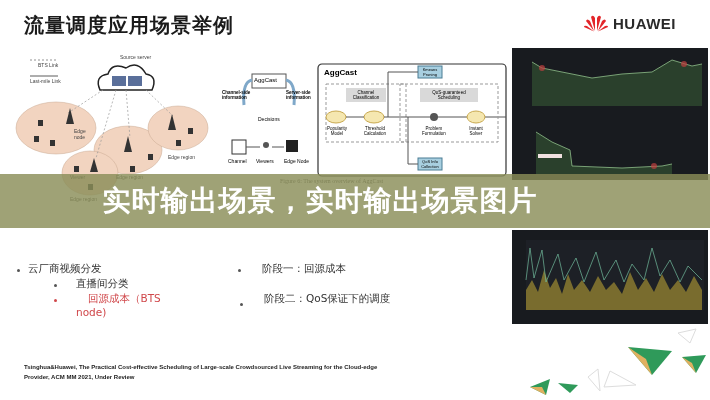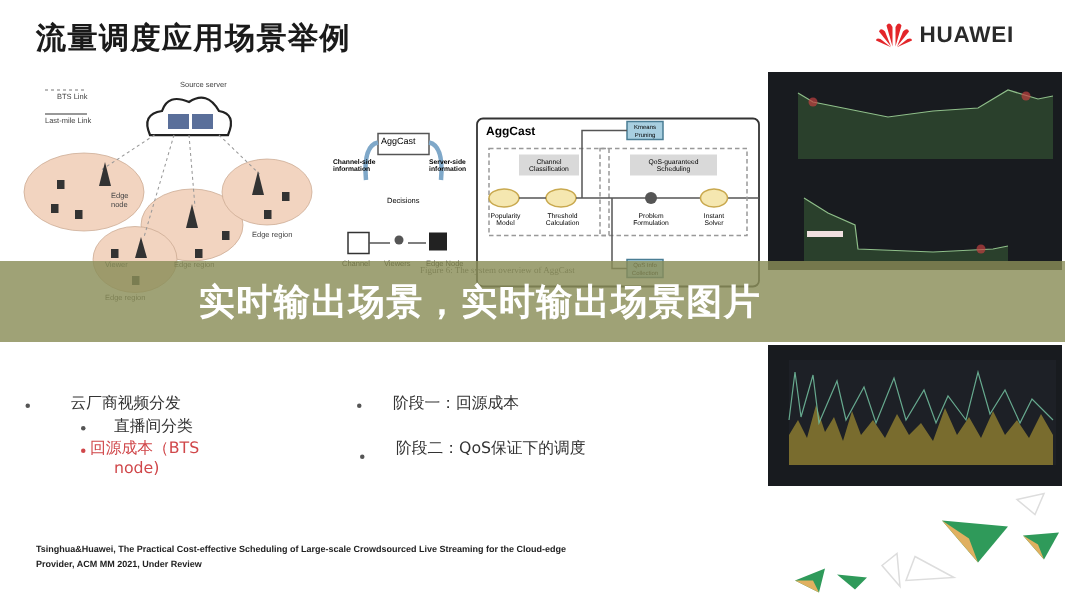--- a/index.html
+++ b/index.html
@@ -2,28 +2,28 @@
 <html><head>
 <meta charset="utf-8">
 <style>
   * { box-sizing: border-box; margin: 0; padding: 0; }
   body { width: 710px; height: 400px; background: #ffffff; position: relative; overflow: hidden; font-family: "Liberation Sans", "DejaVu Sans", sans-serif; }
   .slide-title { position: absolute; left: 24px; top: 12px; font-size: 20px; font-weight: 700; color: #1a1a1a; letter-spacing: 1px; font-family: Liberation Serif, serif; }
   .logo { position: absolute; left: 584px; top: 14px; display: flex; align-items: center; gap: 5px; }
   .logo-text { font-weight: 700; font-size: 15px; color: #2a2a2a; letter-spacing: 0.5px; }
   .topology { position: absolute; left: 8px; top: 48px; width: 205px; height: 160px; }
   .tlabel { position: absolute; font-size: 5px; color: #444; }
-  .aggcast-fig { position: absolute; left: 222px; top: 60px; width: 285px; height: 120px; margin-top: 15px; }
+  .aggcast-fig { position: absolute; left: 222px; top: 60px; width: 285px; height: 120px; }
   .fig-caption { position: absolute; left: 280px; top: 178px; font-size: 6px; color: #555; font-family: "Liberation Serif", serif; }
   .chart-panel { position: absolute; left: 512px; background: #181b1f; }
   .chart1 { top: 48px; width: 196px; height: 66px; }
   .chart2 { top: 114px; width: 196px; height: 66px; }
   .chart3 { top: 230px; width: 196px; height: 94px; }
   .banner { position: absolute; left: 0; top: 174px; width: 710px; height: 54px; background: rgba(138,142,88,0.82); display: flex; align-items: center; justify-content: center; }
-  .banner-text { color: #ffffff; font-size: 24px; font-weight: 700; letter-spacing: 1px; font-family: "DejaVu Sans", sans-serif; margin-left: -70px; }
+  .banner-text { color: #ffffff; font-size: 28px; font-weight: 700; letter-spacing: 1px; font-family: "DejaVu Sans", sans-serif; margin-left: -70px; }
   .bullets { position: absolute; font-size: 10.5px; color: #333; font-family: "DejaVu Sans", sans-serif; }
   .bl { position: absolute; white-space: nowrap; }
   .dot { position: absolute; width: 3px; height: 3px; border-radius: 50%; background: #555; }
   .red { color: #d0474a; }
   .citation { position: absolute; left: 24px; top: 363px; font-size: 6px; font-weight: 700; color: #222; line-height: 9.5px; width: 440px; }
   .deco { position: absolute; left: 500px; top: 325px; width: 210px; height: 75px; }
 </style>
 </head>
 <body>
 
@@ -154,25 +154,25 @@
     <path d="M14 50 L18 18 L22 48 L30 20 L34 52 L46 24 L52 50 L64 28 L72 52 L84 22 L92 50 L104 30 L112 52 L120 34 L132 50 L140 18 L148 46 L158 30 L168 52 L176 36 L190 50" fill="none" stroke="#6fb89a" stroke-width="0.8" opacity="0.9"></path>
   </svg>
 </div>
 
 <div class="banner">
   <span class="banner-text">实时输出场景，实时输出场景图片</span>
 </div>
 
 <div class="bullets">
   <div class="dot" style="left:17px;top:269px"></div>
-  <div class="bl" style="left:47px;top:262px">云厂商视频分发</div>
+  <div class="bl" style="left:28px;top:262px">云厂商视频分发</div>
   <div class="dot" style="left:54px;top:284px"></div>
   <div class="bl" style="left:76px;top:277px">直播间分类</div>
   <div class="dot" style="left:54px;top:299px;background:#d0474a"></div>
-  <div class="bl red" style="left:60px;top:292px">回源成本（BTS</div>
+  <div class="bl red" style="left:88px;top:292px">回源成本（BTS</div>
   <div class="bl red" style="left:76px;top:306px">node)</div>
 </div>
 
 <div class="bullets">
   <div class="dot" style="left:238px;top:269px"></div>
   <div class="bl" style="left:262px;top:262px">阶段一：回源成本</div>
   <div class="dot" style="left:240px;top:303px"></div>
   <div class="bl" style="left:264px;top:292px">阶段二：QoS保证下的调度</div>
 </div>
 

